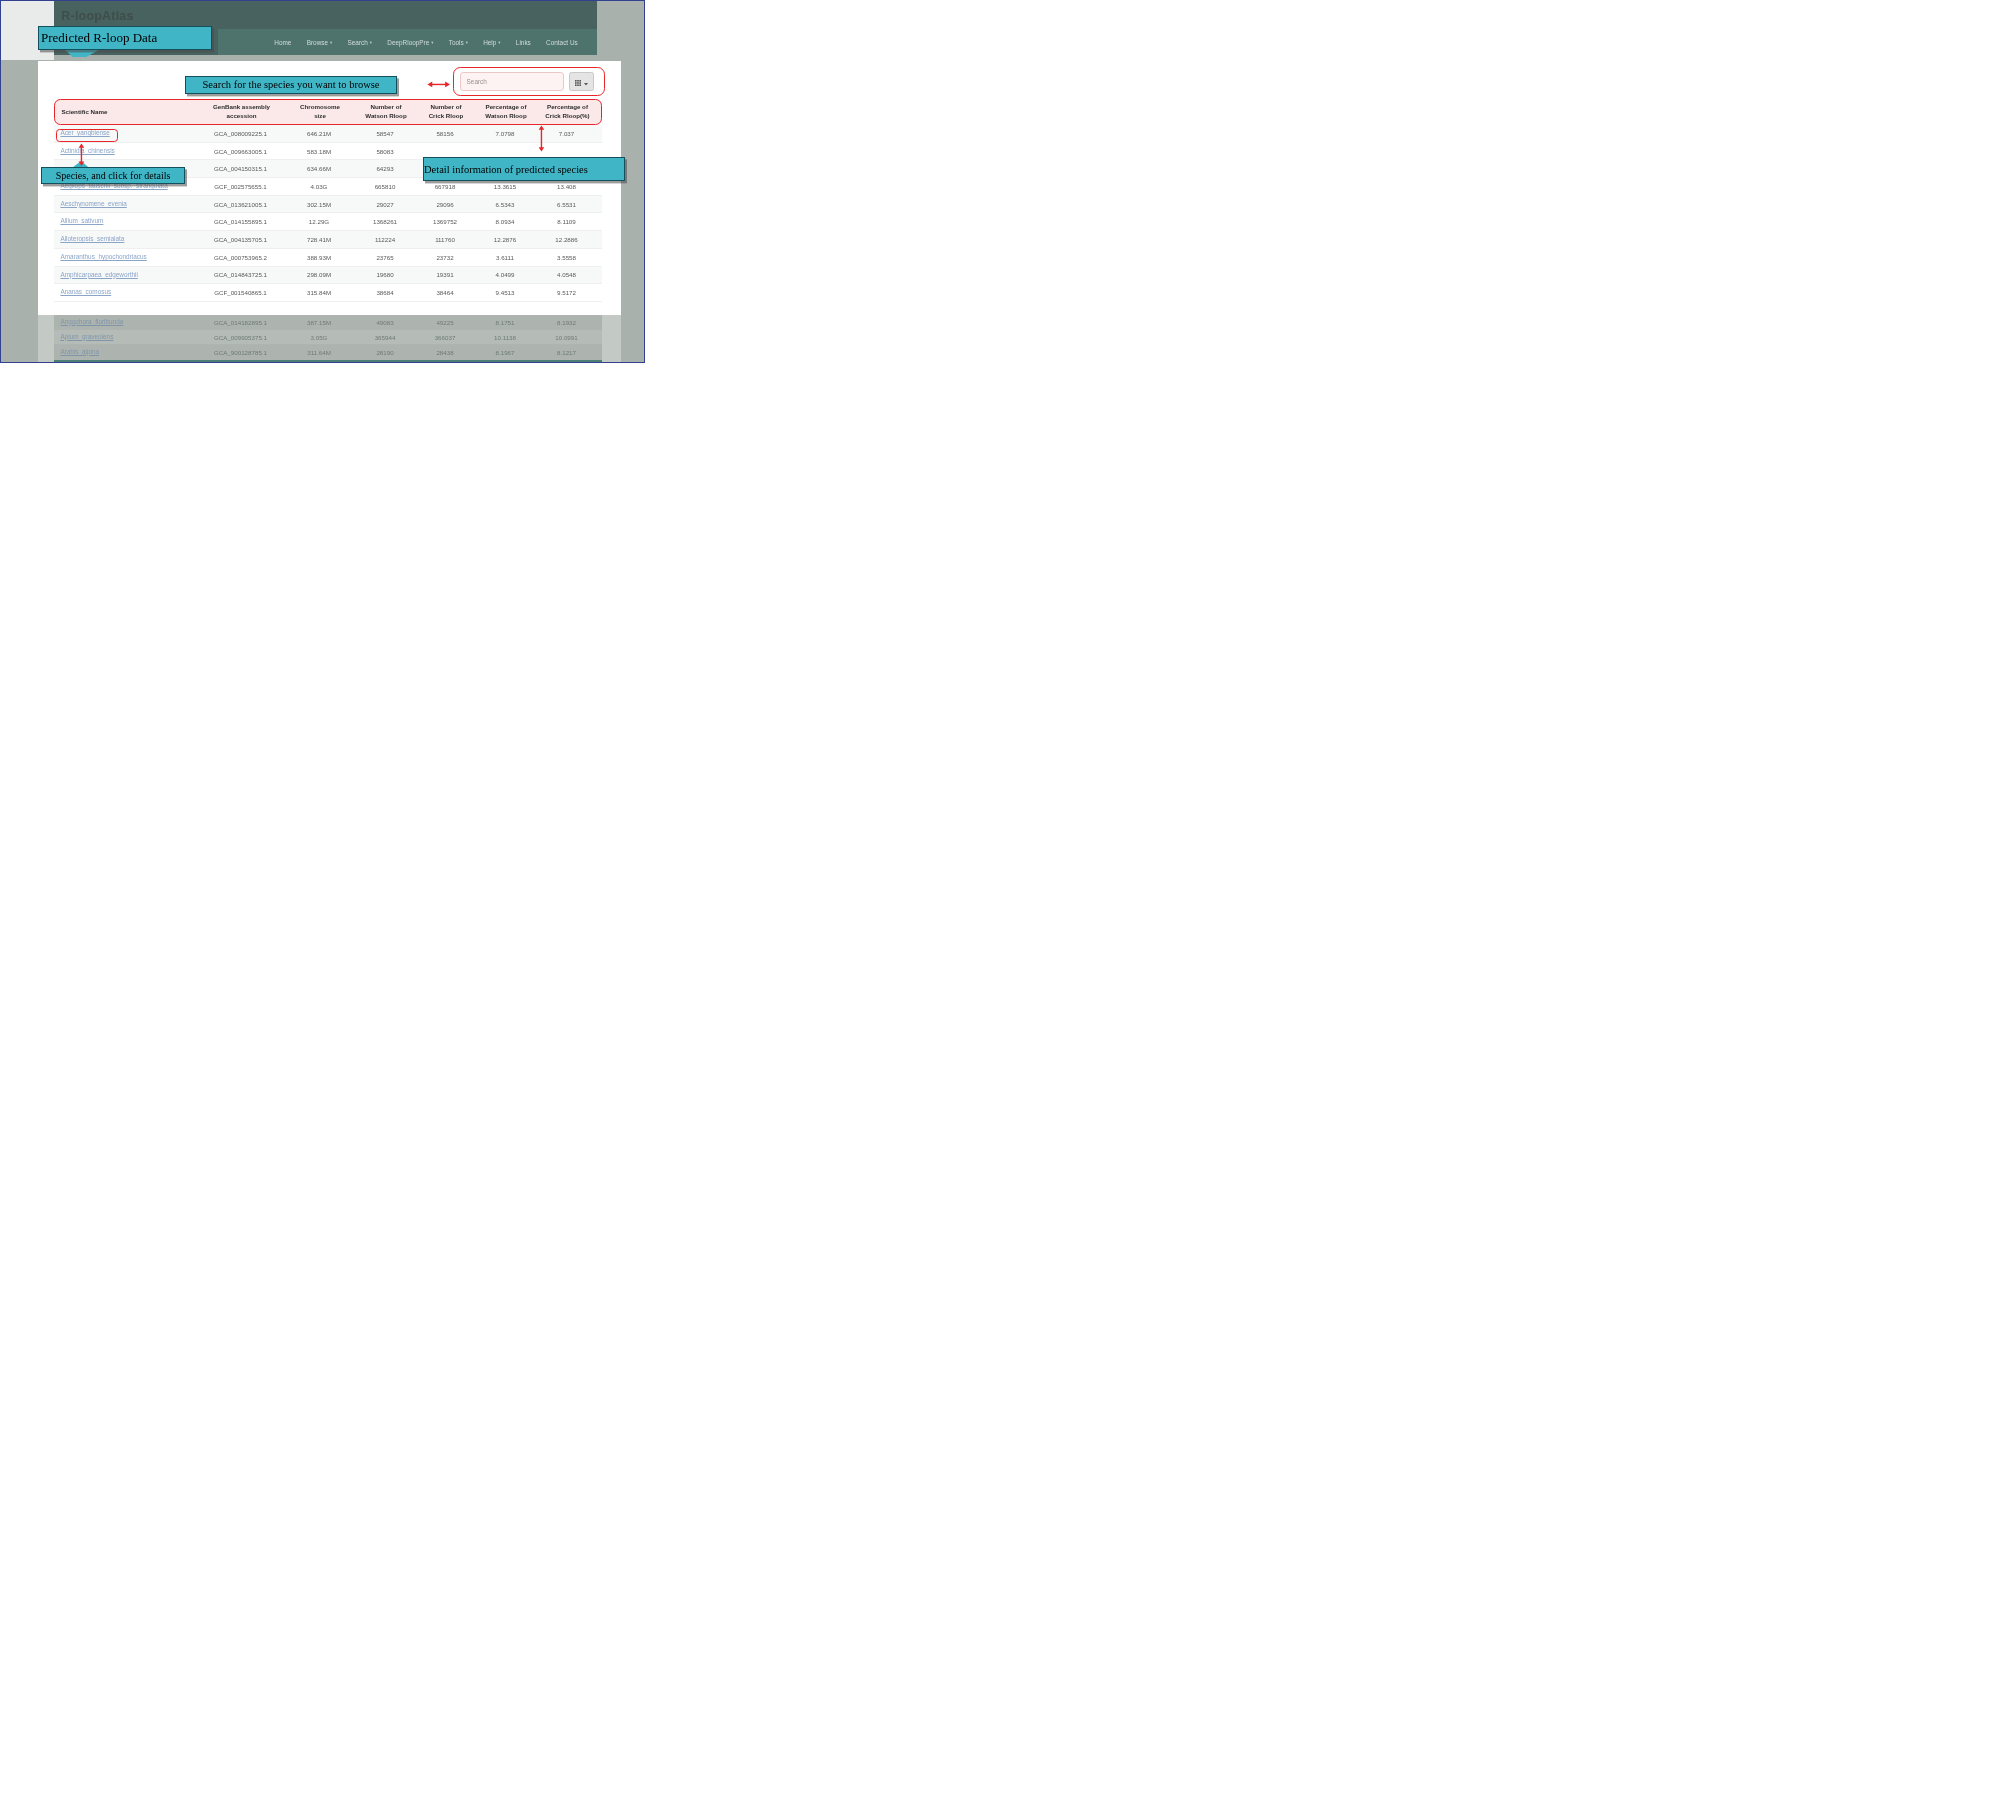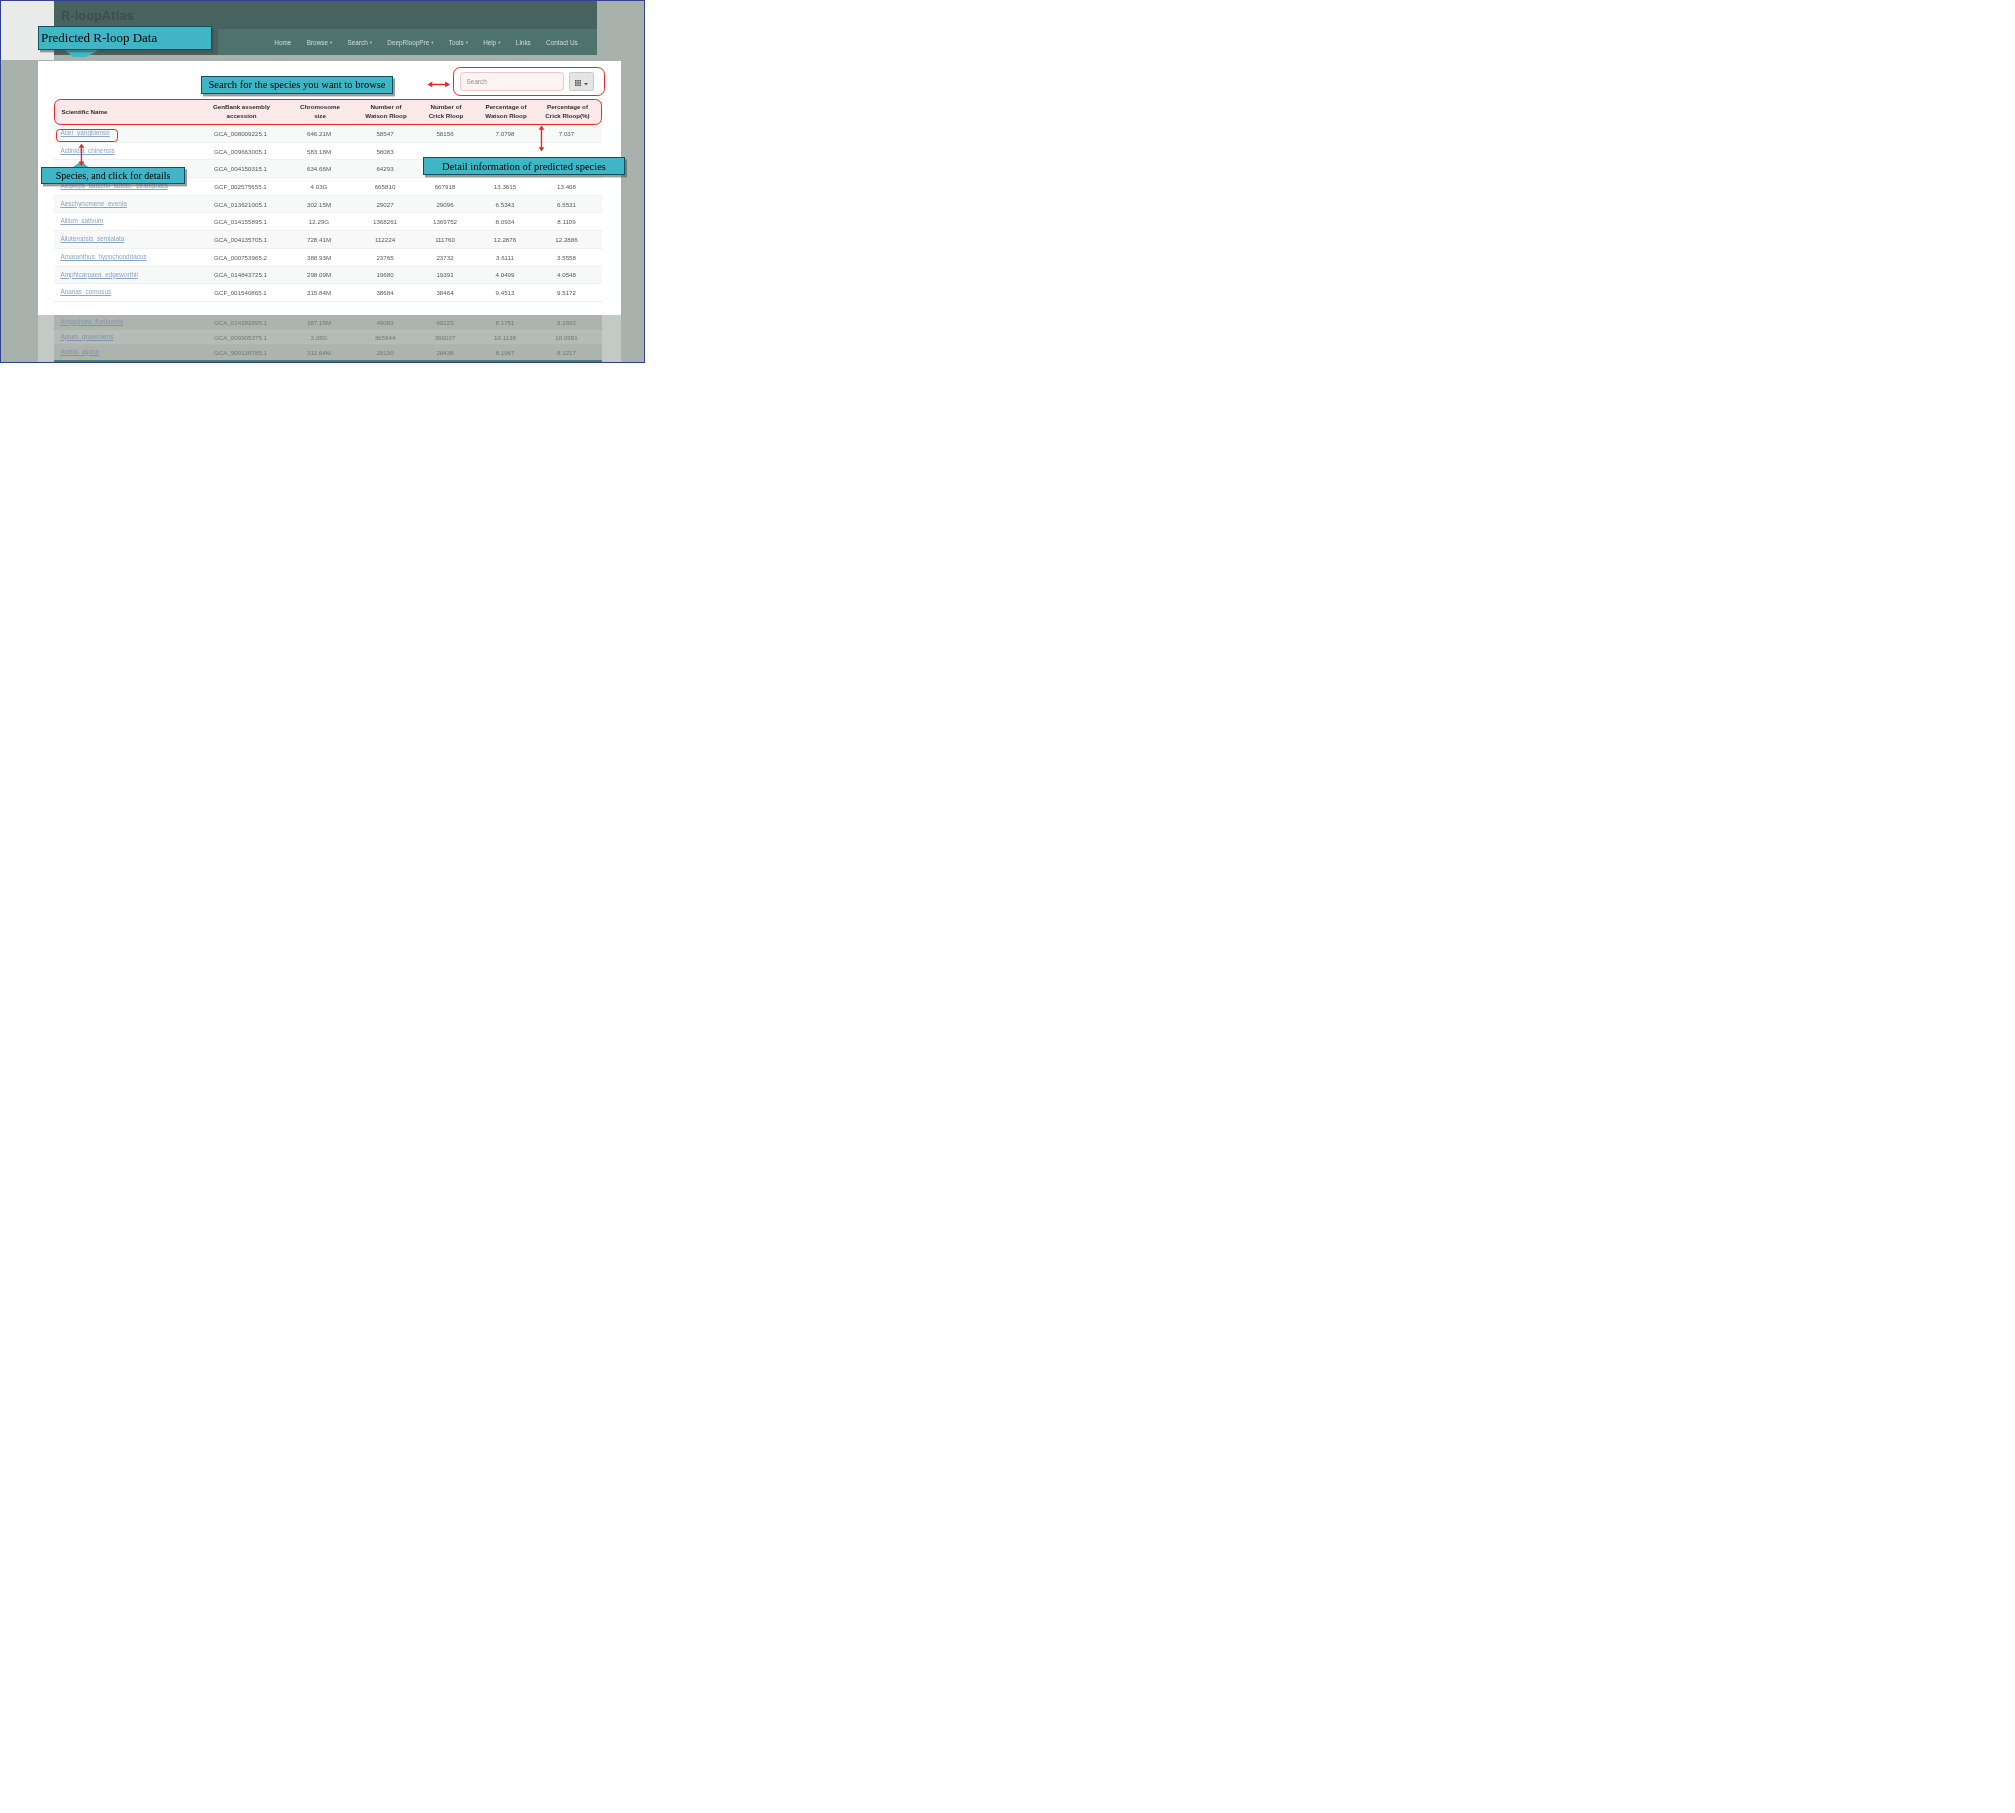--- a/index.html
+++ b/index.html
@@ -67,25 +67,25 @@
   .teal-line { position:absolute; left:53px; top:359px; width:548px; height:2px; background:#4c7e74; }
 
   
   .callout { position:absolute; background:#3fb5c6; border:0.6px solid #14505c;
              box-shadow:2px 2.4px 0 rgba(75,75,75,.55); font-family:"Liberation Serif", serif;
              color:#000; display:flex; align-items:center; z-index:8; }
   .pointer { position:absolute; background:#3fb5c6; z-index:7; }
   #callout-predicted { left:37px; top:25px; width:174px; height:24px; font-size:13px; padding-left:2px; }
   #pointer-predicted { left:60px; top:49px; width:42px; height:6.9px;
                        clip-path:polygon(10% 0,90% 0,60% 100%,28% 100%); }
-  #callout-search { left:200px; top:75px; width:192px; height:17.7px; font-size:10.5px; justify-content:center; }
+  #callout-search { left:184px; top:75px; width:212px; height:17.7px; font-size:10.5px; justify-content:center; }
   #callout-species { left:40px; top:166px; width:144px; height:17px; font-size:10px; justify-content:center; }
   #pointer-species { left:68px; top:160px; width:23.4px; height:6px;
                      clip-path:polygon(18% 100%,82% 100%,52% 0); }
-  #callout-detail { left:422px; top:156px; width:202px; height:18px; font-size:10.5px; justify-content:center; }
+  #callout-detail { left:422px; top:156px; width:202px; height:24px; font-size:10.5px; justify-content:flex-start; }
 
   
   .red-box-acer { position:absolute; left:55px; top:128px; width:62px; height:13px;
                   border:1px solid #e8262a; border-radius:3.6px; z-index:6; }
   .arrow { position:absolute; z-index:9; }
   #arrow-h { left:426px; top:79px; }
   #arrow-v-left { left:76px; top:142px; }
   #arrow-v-right { left:536px; top:124px; }
 </style>
 </head>

